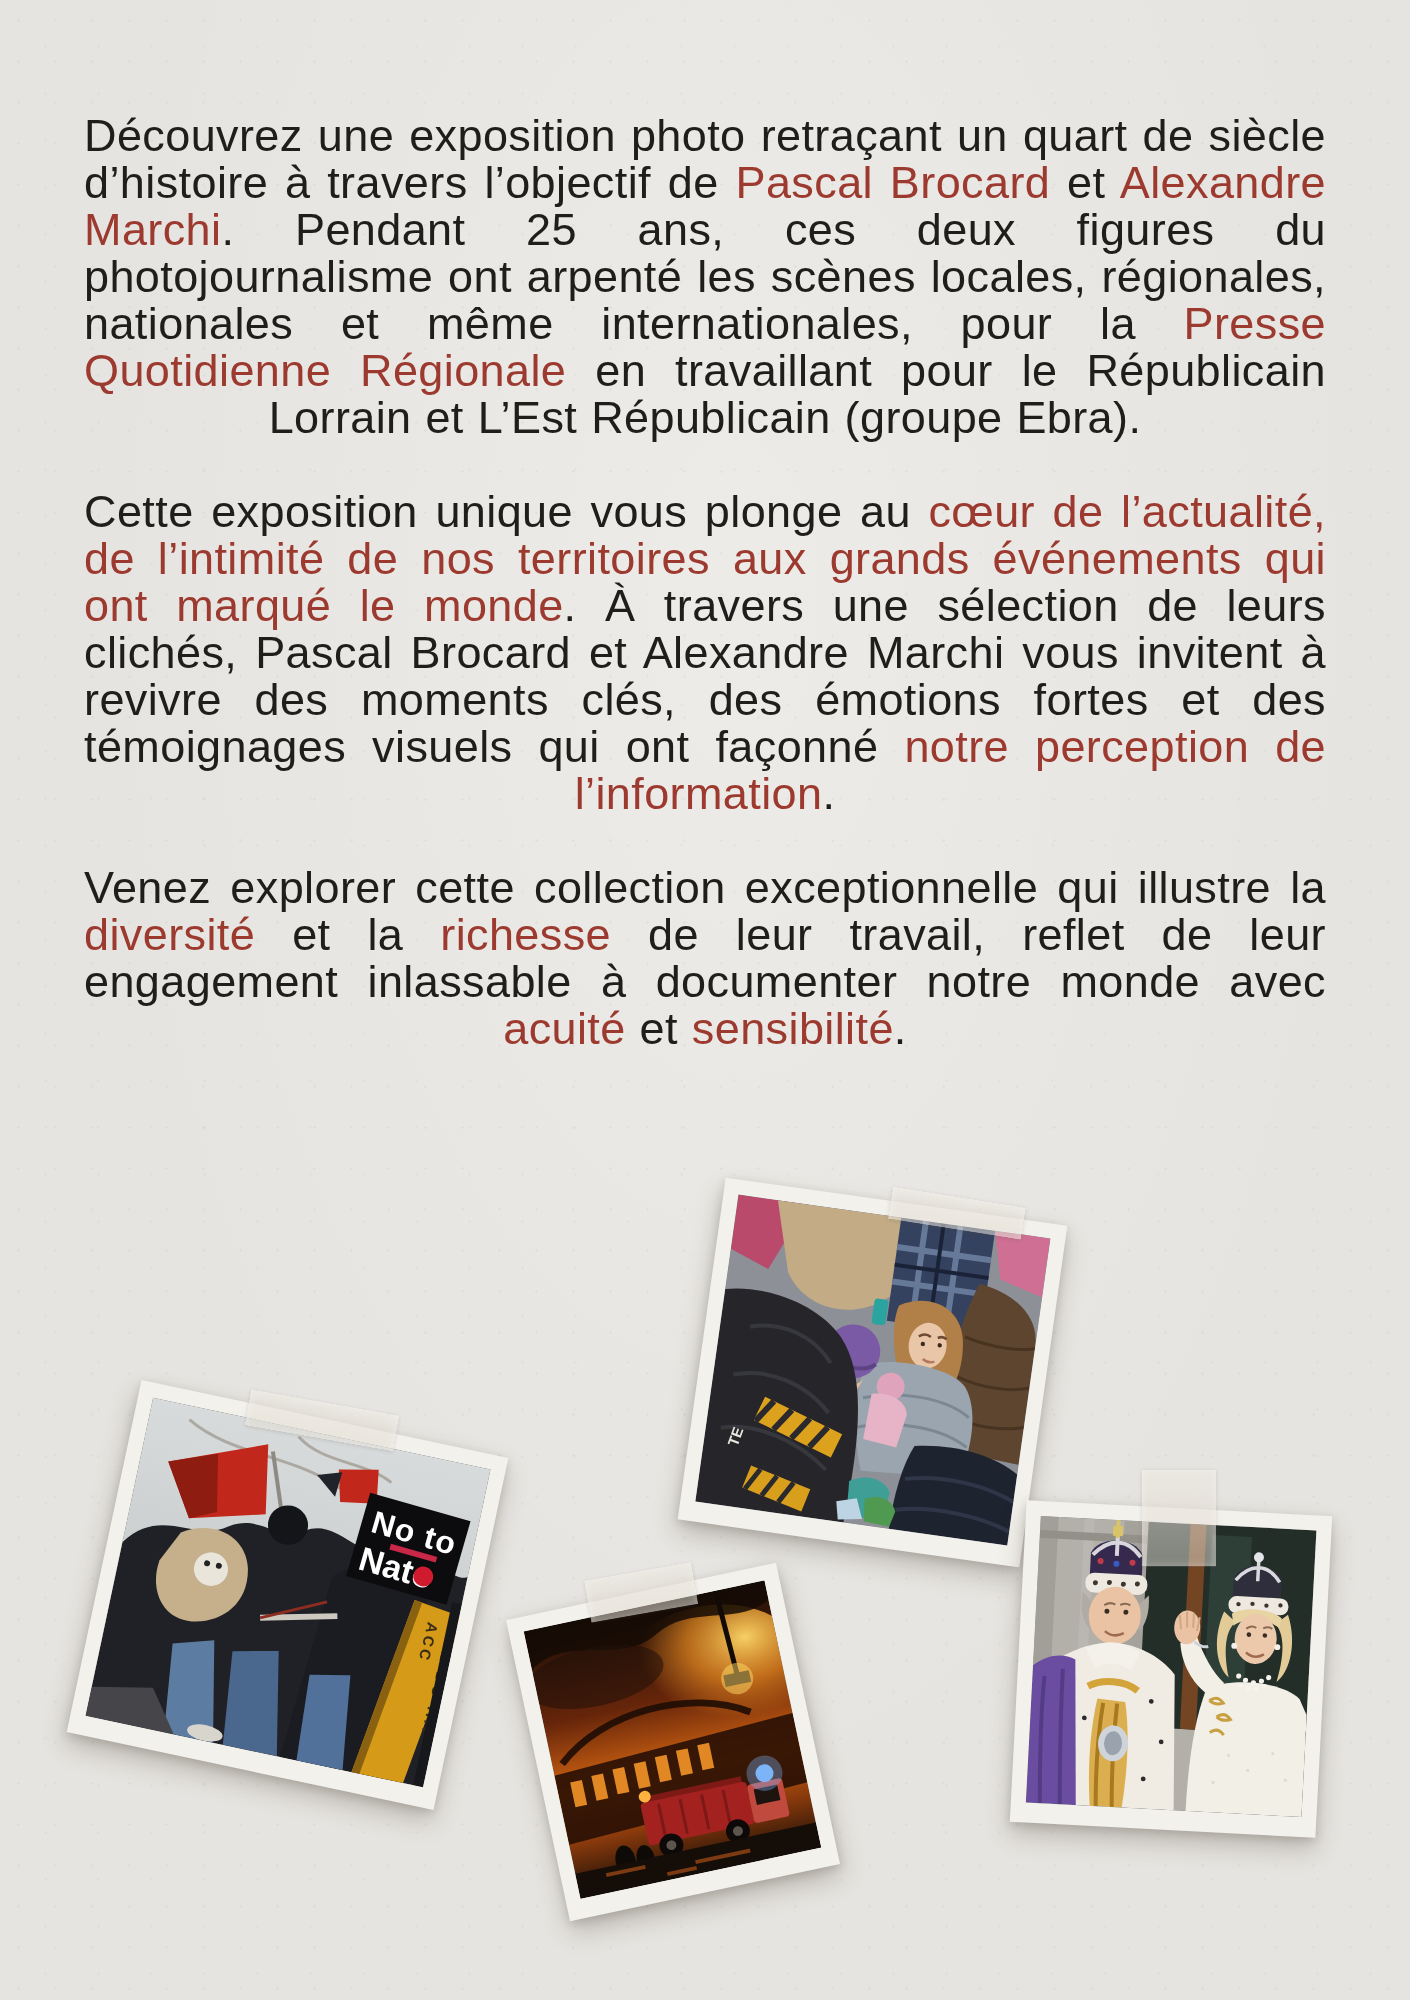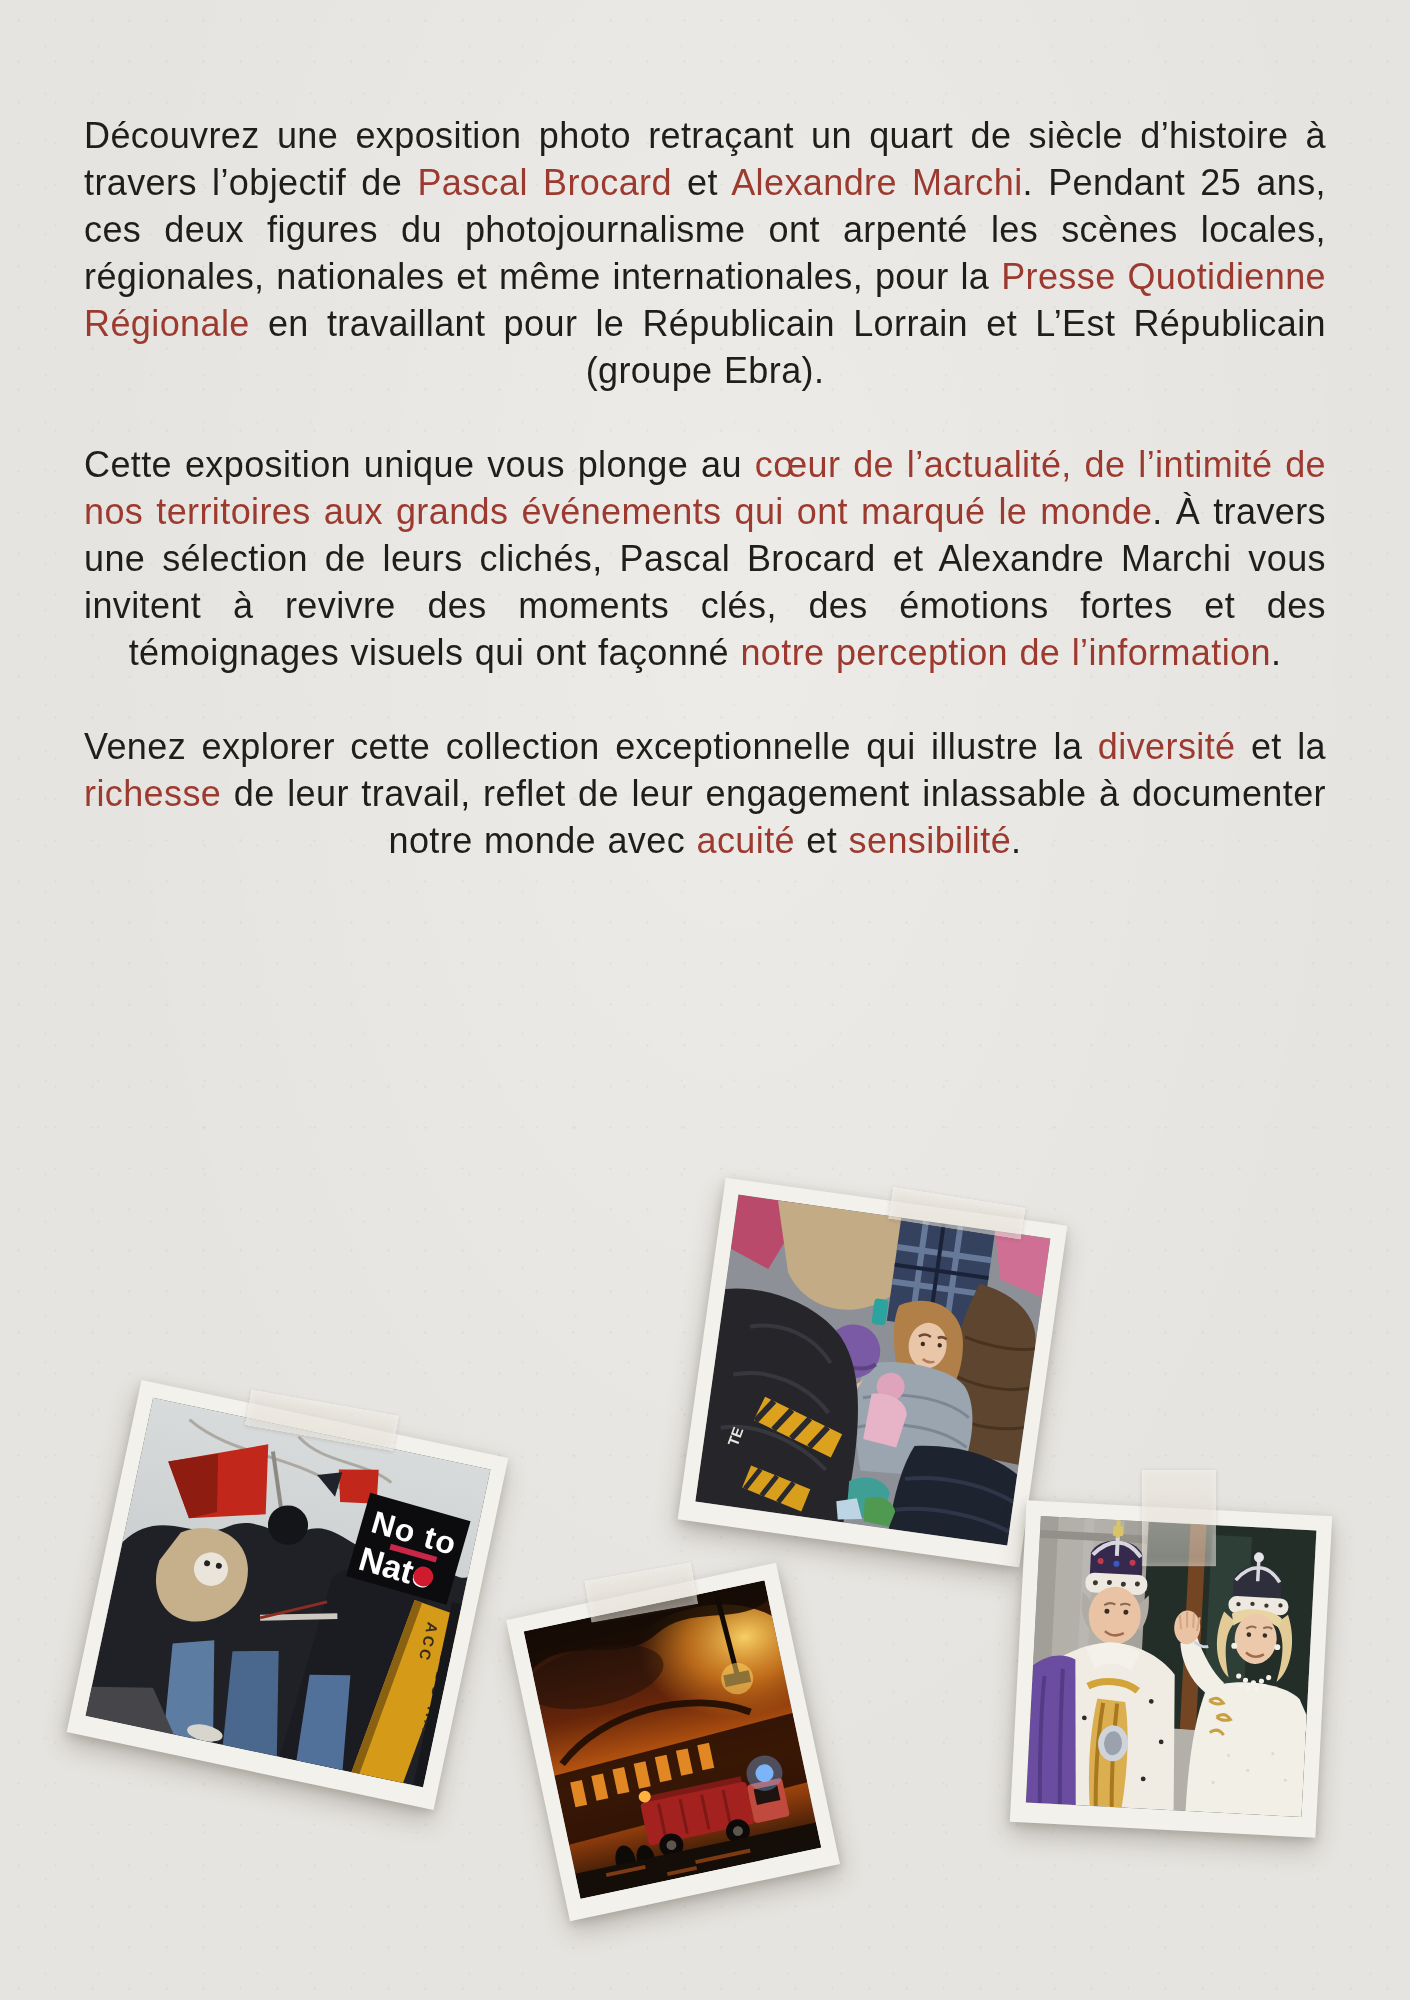--- a/index.html
+++ b/index.html
@@ -22,21 +22,21 @@
     background-size:37px 41px, 53px 47px, 100% 100%;
     background-position:0 0, 19px 23px, 0 0;
     font-family:"Liberation Sans", sans-serif;
     color:var(--ink);
   }
   .text-wrap{
     position:absolute; left:0; top:0; right:0;
     padding:112px 84px 0 84px;
   }
   .para{
-    font-size:36px;
+    font-size:45px;
     line-height:47px;
     letter-spacing:.4px;
     word-spacing:1px;
     text-align:justify;
     text-align-last:center;
     margin-top:47px;
     font-weight:400;
   }
   .para:first-child{margin-top:0}
   .seg{color:var(--ink)}

